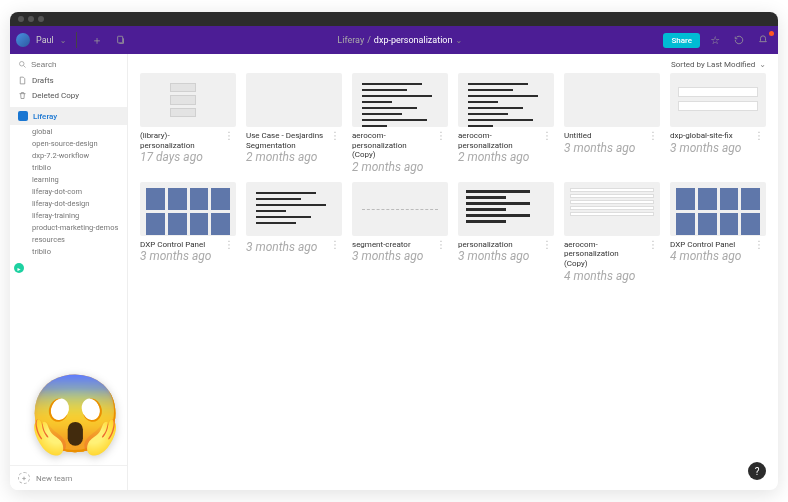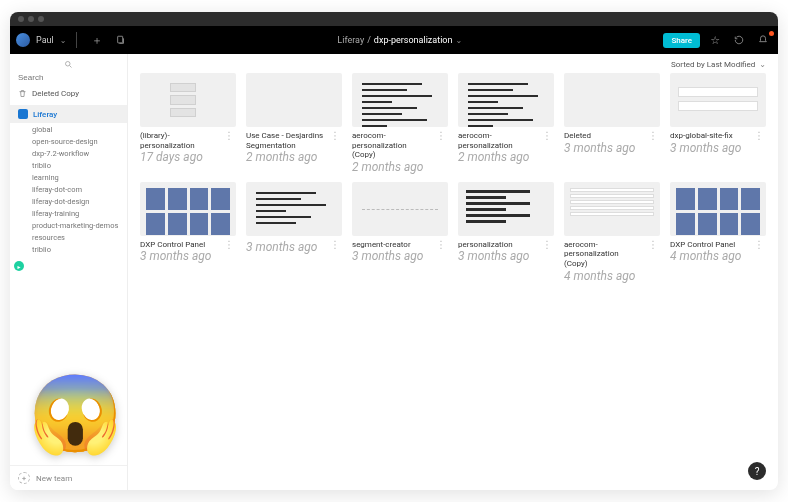--- a/index.html
+++ b/index.html
@@ -28,21 +28,21 @@
     background: #2c2c2c;
     display: flex;
     align-items: center;
     padding-left: 8px;
     gap: 4px;
   }
   .traffic-dots { display: flex; gap: 4px; }
   .dot { width: 6px; height: 6px; border-radius: 50%; background: #555; }
   .topbar {
     height: 28px;
-    background: #000000;
+    background: #4c1d95;
     color: #ccc;
     display: flex;
     align-items: center;
     font-size: 9px;
     padding: 0 6px;
   }
   .topbar-left { display: flex; align-items: center; gap: 6px; min-width: 120px; }
   .avatar {
     width: 14px; height: 14px;
     border-radius: 50%;
@@ -71,21 +71,21 @@
   .sidebar {
     width: 118px;
     border-right: 1px solid #eee;
     background: #fff;
     display: flex;
     flex-direction: column;
     font-size: 8px;
     color: #333;
     padding-top: 4px;
   }
-  .search-row { display:flex; align-items:center; padding: 2px 8px 4px; gap:4px; color:#999;flex-direction:column; }
+  .search-row { display:flex; align-items:center; padding: 2px 8px 4px; gap:4px; color:#999; }
   .search-row input {
     border: none; outline: none; font-size: 8px; width: 100%; color: #555;
   }
   .sb-item {
     display: flex; align-items: center; gap: 5px;
     padding: 3px 8px;
     color: #555;
   }
   .sb-icon { width: 9px; height: 9px; display:inline-flex; align-items:center; justify-content:center; color:#888; font-size:8px;}
   .sb-section {
@@ -247,20 +247,28 @@
               <circle cx="10" cy="10" r="6"></circle>
               <path d="M20 20l-5-5"></path>
             </svg>
         </span>
         <input placeholder="Search" style="">
       </div>
 
       <div class="sb-item">
         <span class="sb-icon">
           <svg width="9" height="9" viewBox="0 0 24 24" fill="none" stroke="#888" stroke-width="2">
+              <path d="M6 3h8l4 4v14H6z"></path>
+            </svg>
+        </span>
+        <span>Drafts</span>
+      </div>
+      <div class="sb-item">
+        <span class="sb-icon">
+          <svg width="9" height="9" viewBox="0 0 24 24" fill="none" stroke="#888" stroke-width="2">
               <path d="M4 7h16M9 7V4h6v3M7 7l1 13h8l1-13"></path>
             </svg>
         </span>
         <span>Deleted Copy</span>
       </div>
 
       <div class="sb-section">
         <span class="teamicon"></span>
         <span>Liferay</span>
       </div>
@@ -365,21 +373,21 @@
               <div class="card-time">2 months ago</div>
             </div>
             <span class="card-menu">⋮</span>
           </div>
         </div>
 
         <div class="card">
           <div class="thumb"></div>
           <div class="card-meta">
             <div>
-              <div class="card-title">Deleted</div>
+              <div class="card-title">Untitled</div>
               <div class="card-time">3 months ago</div>
             </div>
             <span class="card-menu">⋮</span>
           </div>
         </div>
 
         <div class="card">
           <div class="thumb">
             <div class="th-wide">
                 <b></b>

